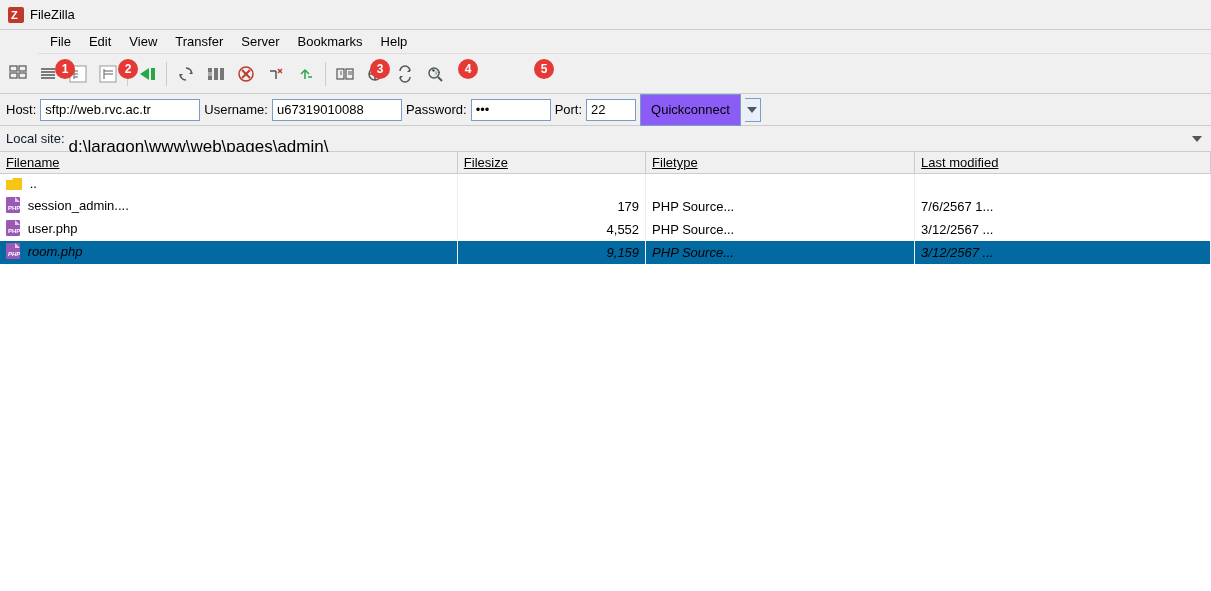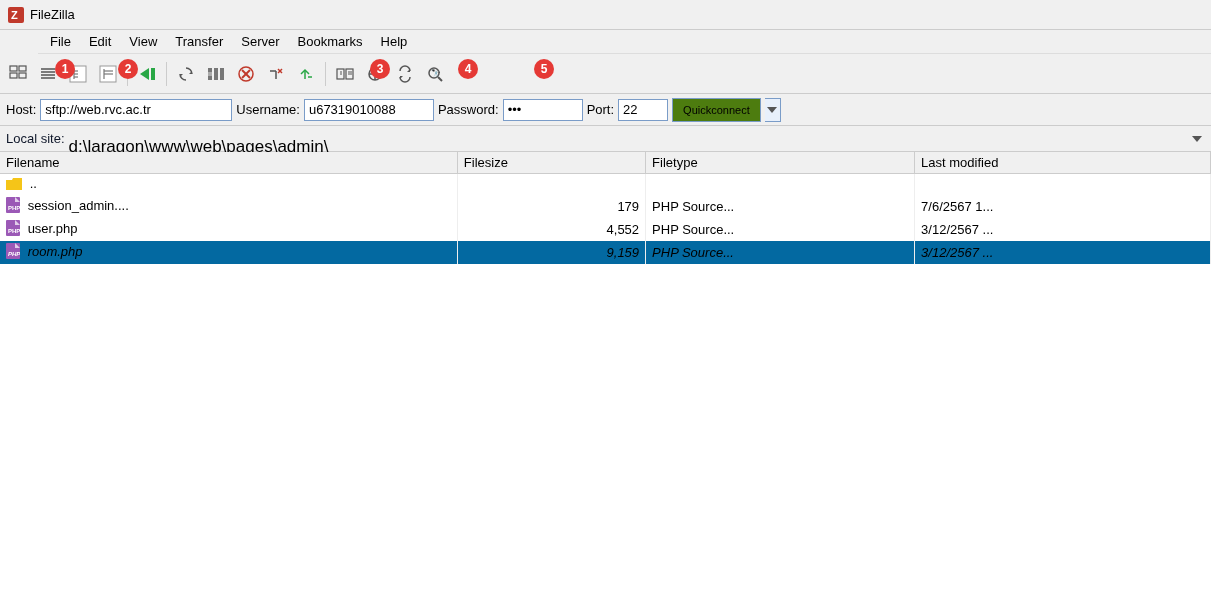--- a/index.html
+++ b/index.html
@@ -91,31 +91,31 @@
     }
     .conn-label { font-size: 13px; color: #000; white-space: nowrap; }
     .conn-input {
       height: 22px;
       border: 1px solid #7a9cc8;
       padding: 0 4px;
       font-size: 13px;
       background: white;
       outline: none;
     }
-    .conn-input-host { width: 192px; }
+    .conn-input-host { width: 160px; }
     .conn-input-username { width: 130px; }
     .conn-input-password { width: 80px; }
     .conn-input-port { width: 50px; }
     .quickconnect-btn {
-      height: 24px;
+      height: 32px;
       padding: 0 10px;
-      background: #4d7c0f;
+      background: #8b5cf6;
       border: 1px solid #7a9cc8;
       cursor: pointer;
-      font-size: 11px;
+      font-size: 13px;
       border-radius: 0;
       outline: none;
     }
     .quickconnect-dropdown {
       width: 16px;
       height: 24px;
       background: #e8f0fb;
       border: 1px solid #7a9cc8;
       border-left: none;
       cursor: pointer;
@@ -187,20 +187,21 @@
       border-bottom: 1px solid #ccc;
     }
     .file-table thead th {
       text-align: left;
       padding: 3px 6px;
       font-weight: normal;
       font-size: 13px;
       border-right: 1px solid #ccc;
       cursor: pointer;
       white-space: nowrap;
+      text-decoration: underline;
     }
     .file-table tbody tr {
       cursor: default;
     }
     .file-table tbody tr.selected { background: #0369a1; font-style: italic; }
     .file-table tbody td {
       padding: 2px 6px;
       font-size: 13px;
       border-right: 1px solid #eee;
       white-space: nowrap;

